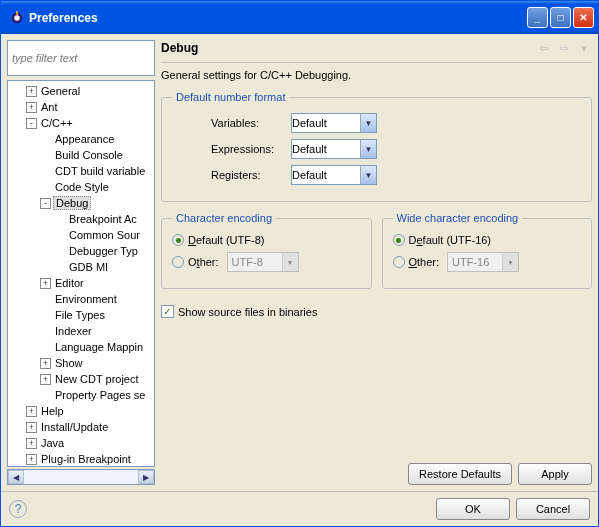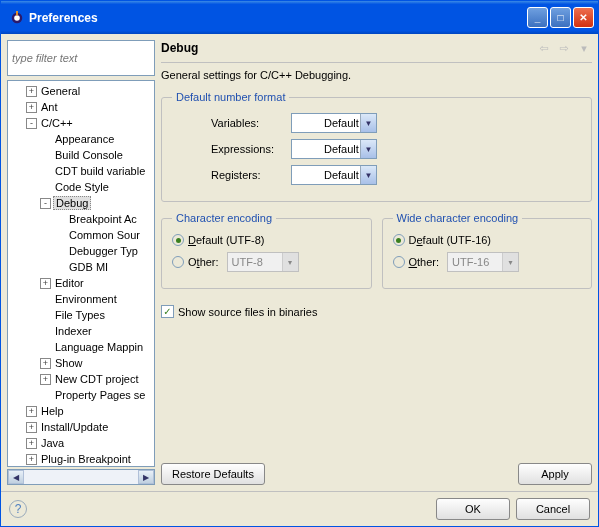--- a/index.html
+++ b/index.html
@@ -32,34 +32,34 @@
 .rhead { display: flex; align-items: center; border-bottom: 1px solid #c0c0c0; padding-bottom: 6px; margin-bottom: 6px; }
 .rhead h2 { font-size: 12px; font-weight: bold; flex: 1; }
 .rhead .nav { display: flex; gap: 4px; align-items: center; }
 .navbtn { width: 16px; height: 16px; color: #bbb; display: flex; align-items: center; justify-content: center; font-size: 11px; }
 .desc { margin-bottom: 10px; }
 .fieldset { border: 1px solid #c0c0c0; border-radius: 3px; padding: 10px; margin-bottom: 10px; position: relative; }
 .fieldset legend { color: #2050b0; padding: 0 4px; font-size: 11px; }
 .row { display: flex; align-items: center; margin-bottom: 6px; }
 .row label { width: 80px; margin-left: 39px; }
 .select { width: 86px; height: 20px; border: 1px solid #7f9db9; background: #fff; display: flex; align-items: center; }
-.select span { flex: 1; padding: 0 0; margin-left: 32px; }
+.select span { flex: 1; padding: 0 0; }
 .select .dd { width: 16px; height: 18px; background: linear-gradient(#dbe8f8,#a8c0e8); display: flex; align-items: center; justify-content: center; color: #336; font-size: 8px; border-left: 1px solid #9ab; }
 .encrow { display: flex; gap: 10px; }
 .encbox { flex: 1; }
 .radio-row { display: flex; align-items: center; margin-bottom: 6px; }
 .radio { width: 12px; height: 12px; border: 1px solid #7f9db9; border-radius: 50%; margin-right: 4px; display: inline-flex; align-items: center; justify-content: center; }
 .radio.checked::after { content: ""; width: 5px; height: 5px; border-radius: 50%; background: #3a8020; }
 .radio-row .u { text-decoration: underline; }
 .disabled-sel { width: 72px; height: 20px; border: 1px solid #c0c0c0; background: #f0f0f0; display: flex; align-items: center; color: #888; margin-left: 8px; }
 .disabled-sel span { flex: 1; padding: 0 4px; }
 .disabled-sel .dd { width: 16px; height: 18px; background: #e0e0e0; display: flex; align-items: center; justify-content: center; font-size: 8px; border-left: 1px solid #ccc; }
 .chk-row { display: flex; align-items: center; margin: 6px 0; }
 .chk { width: 13px; height: 13px; border: 1px solid #7f9db9; background: #fff; margin-right: 4px; display: inline-flex; align-items: center; justify-content: center; color: #3a8020; font-size: 10px; }
-.btns { display: flex; justify-content: space-between; gap: 6px; margin-top: auto; padding-top: 6px; }
+.btns { display: flex; justify-content: flex-end; gap: 6px; margin-top: auto; padding-top: 6px; }
 .btn { min-width: 74px; height: 22px; background: linear-gradient(#fefefe,#e0e0e0); border: 1px solid #888; border-radius: 3px; display: flex; align-items: center; justify-content: center; padding: 0 10px; cursor: pointer; }
 .footer { border-top: 1px solid #c0c0c0; padding: 6px 8px; display: flex; align-items: center; }
 .help-icon { width: 18px; height: 18px; border: 1px solid #9ab; border-radius: 50%; color: #5080c0; display: flex; align-items: center; justify-content: center; font-size: 12px; }
 .footer .spacer { flex: 1; }
 </style>
 </head>
 <body>
 
 <div class="window">
   <div class="titlebar">

